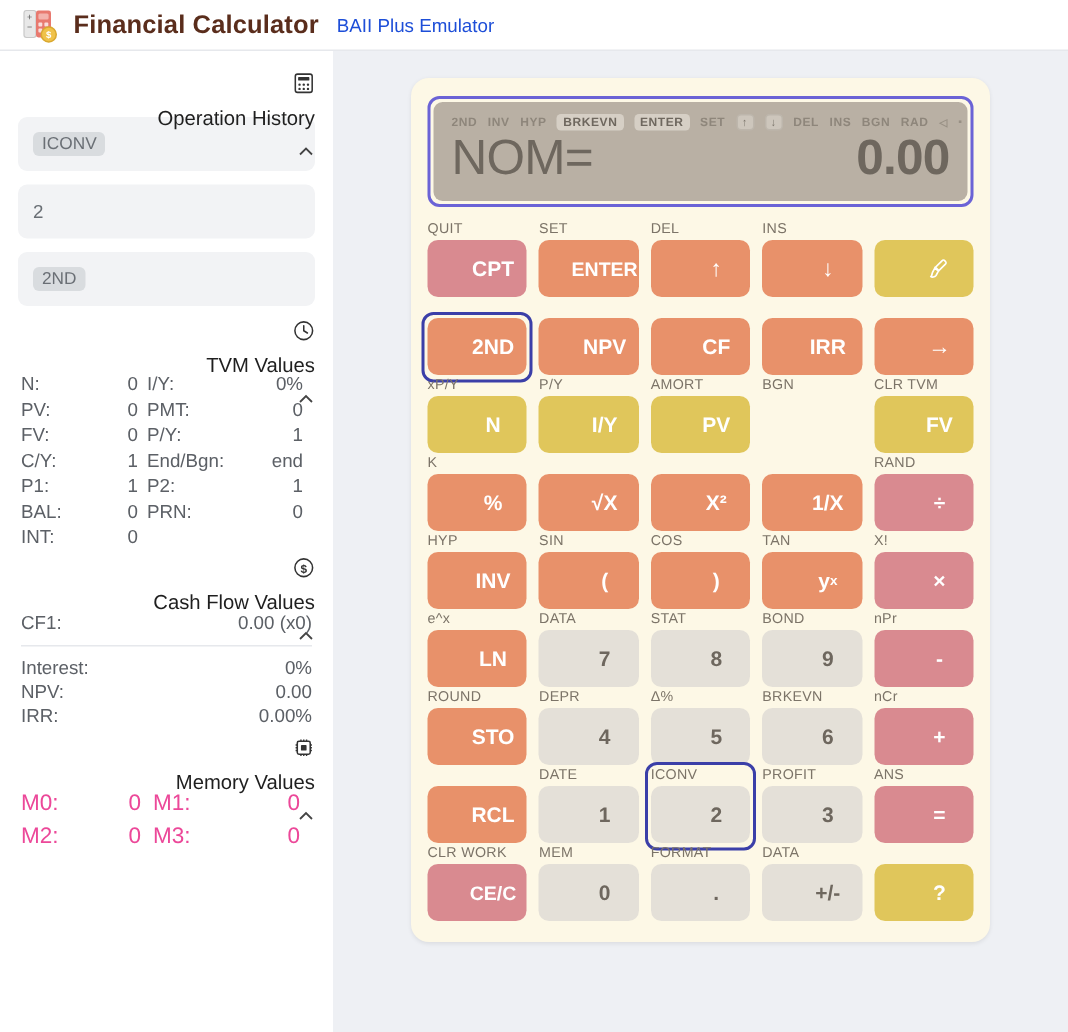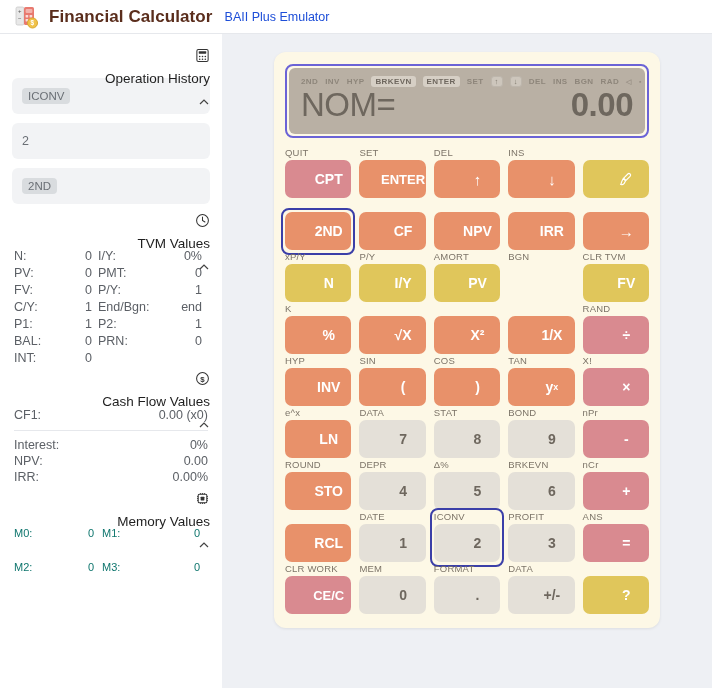--- a/index.html
+++ b/index.html
@@ -79,22 +79,22 @@
   .cf-grid {
     font-size: 12.5px; color: #5c6066;
     padding: 6px 2px 2px 2px;
   }
   .cf-row { display: flex; justify-content: space-between; padding: 1px 0; }
   .cf-div { height: 1px; background: #e6e8ec; margin: 7px 0 6px 0; }
 
   .mem-grid {
     display: grid;
     grid-template-columns: 38px 50px 44px 1fr;
-    row-gap: 22px;
-    font-size: 11px; color: #0f766e;
+    row-gap: 5px;
+    font-size: 15px; color: #ec4899;
     padding: 6px 2px 2px 2px;
   }
   .mem-grid .v { text-align: right; padding-right: 8px; }
 
   
   .calc {
     width: 386px; margin: 0 auto;
     background: #fdf8e6;
     border-radius: 12px;
     padding: 12px 11px 14px 11px;
@@ -395,26 +395,26 @@
     </div>
             </div>
             <div class="krow">
               <div class="kcell">
       <div class="klabel"></div>
       <div class="key orange">2ND</div>
       <span class="ring-key kbody"></span>
     </div>
               <div class="kcell">
       <div class="klabel"></div>
+      <div class="key orange">NPV</div>
+
+    </div>
+              <div class="kcell">
+      <div class="klabel"></div>
       <div class="key orange">CF</div>
-
-    </div>
-              <div class="kcell">
-      <div class="klabel"></div>
-      <div class="key orange">NPV</div>
 
     </div>
               <div class="kcell">
       <div class="klabel"></div>
       <div class="key orange">IRR</div>
 
     </div>
               <div class="kcell">
       <div class="klabel"></div>
       <div class="key orange arrow">→</div>

